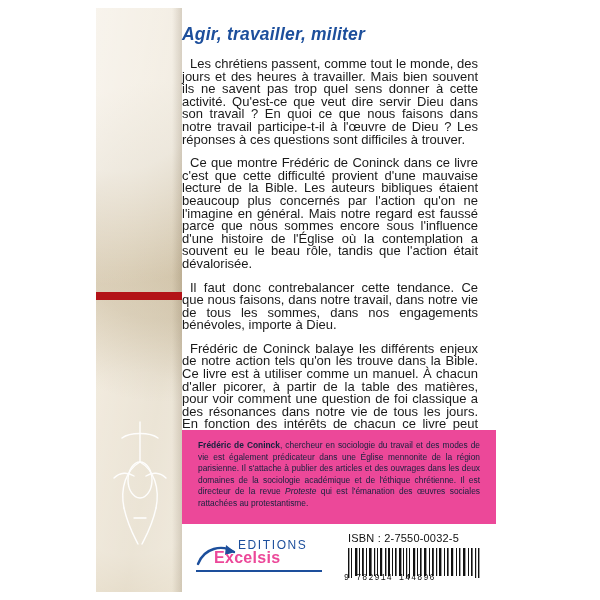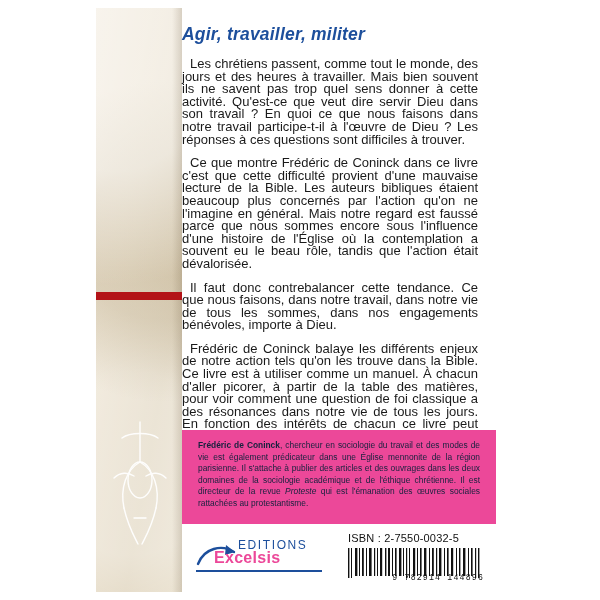--- a/index.html
+++ b/index.html
@@ -164,21 +164,21 @@
   }
   .barcode-digits {
     position: absolute;
     left: 344px;
     top: 573px;
     width: 140px;
     font-family: "Liberation Mono", monospace;
     font-size: 8.2px;
     color: #111;
     letter-spacing: 1.2px;
-    text-align: right;
+    text-align: left;
   }
 
   
   .publisher {
     position: absolute;
     left: 196px;
     top: 538px;
     width: 130px;
     height: 44px;
     color: #1d4f9c;

